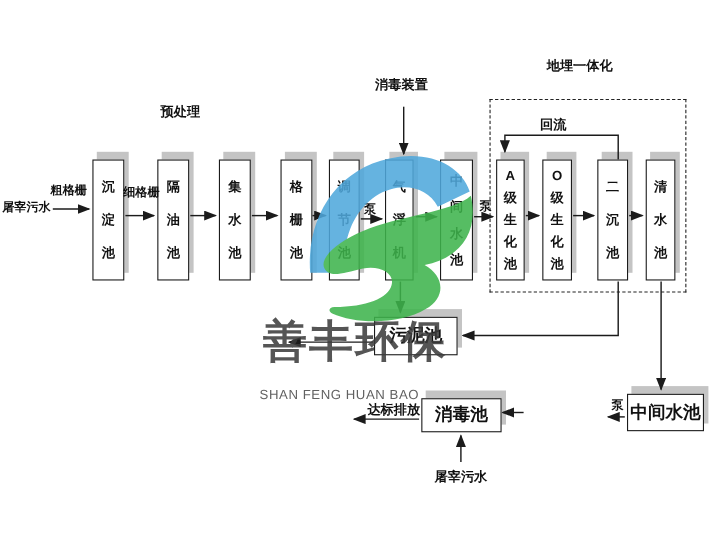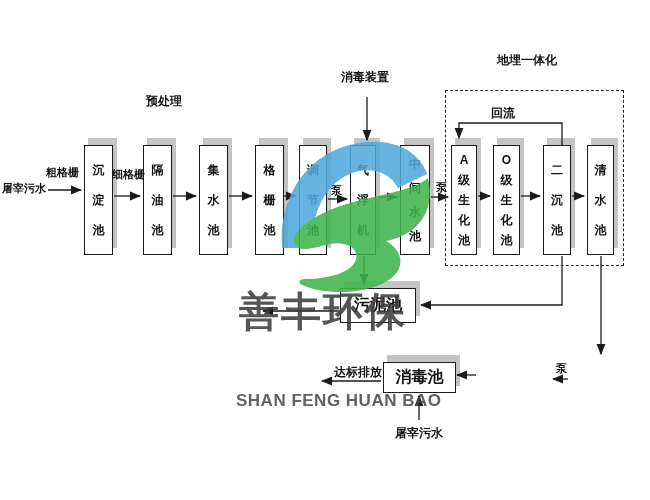--- a/index.html
+++ b/index.html
@@ -22,22 +22,22 @@
   .lbl{position:absolute;font-size:12px;font-weight:700;white-space:nowrap;z-index:4;color:#111;}
   .lbl.small{font-size:11px;text-align:center;}
   
   #buried-box{position:absolute;left:445px;top:90px;width:177px;height:174px;
               border:1.5px dashed #222;z-index:2;}
   
   #watermark{position:absolute;inset:0;z-index:10;opacity:0.87;pointer-events:none;}
   #wm-logo{position:absolute;left:276px;top:136px;}
   #wm-cn{position:absolute;left:239px;top:288px;font-size:40px;font-weight:700;
          letter-spacing:2px;color:#3c3c3c;line-height:1.15;}
-  #wm-en{position:absolute;left:236px;top:352px;font-size:17px;font-weight:700;
-         letter-spacing:0.5px;color:#4a4a4a;margin-top:39px;}
+  #wm-en{position:absolute;left:236px;top:352px;font-size:12px;font-weight:400;
+         letter-spacing:0.5px;color:#4a4a4a;}
 </style>
 </head>
 <body>
 
 <div id="stage">
 
   <svg id="connectors" width="650" height="500" viewBox="0 0 650 500">
     <defs>
       <marker id="ah" markerWidth="9" markerHeight="7" refX="8" refY="3.5" orient="auto">
         <path d="M0,0 L9,3.5 L0,7 Z" fill="#1b1b1b"></path>
@@ -191,20 +191,26 @@
     <div class="bd">
         <div class="hlabel">污泥池</div>
       </div>
   </div>
   <div class="htank" style="left:383px;top:362px;width:73px;height:31px">
     <div class="sh"></div>
     <div class="bd">
         <div class="hlabel">消毒池</div>
       </div>
   </div>
+  <div class="htank" style="left:570px;top:358px;width:70px;height:34px">
+    <div class="sh"></div>
+    <div class="bd">
+        <div class="hlabel">中间水池</div>
+      </div>
+  </div>
 
   <div class="lbl small" style="left:2px;top:181px">屠宰污水</div>
   <div class="lbl small" style="left:46px;top:165px">粗格栅</div>
   <div class="lbl small" style="left:112px;top:167px">细格栅</div>
   <div class="lbl" style="left:146px;top:93px">预处理</div>
   <div class="lbl" style="left:341px;top:69px">消毒装置</div>
   <div class="lbl" style="left:497px;top:52px">地埋一体化</div>
   <div class="lbl" style="left:491px;top:105px">回流</div>
   <div class="lbl small" style="left:331px;top:183px">泵</div>
   <div class="lbl small" style="left:436px;top:180px">泵</div>

